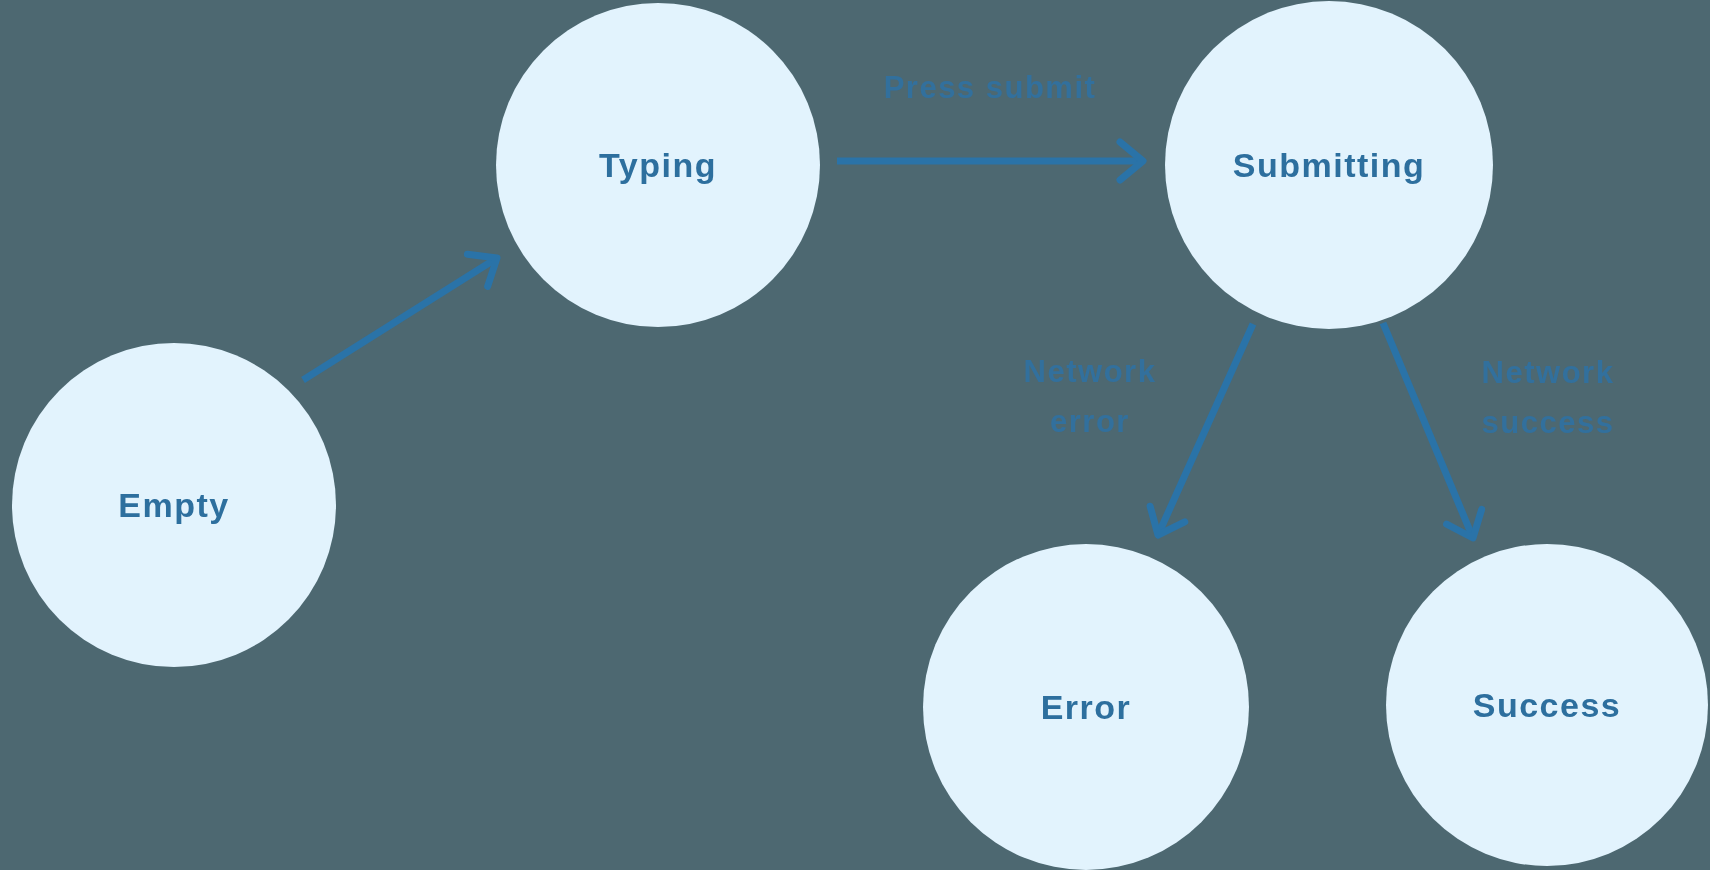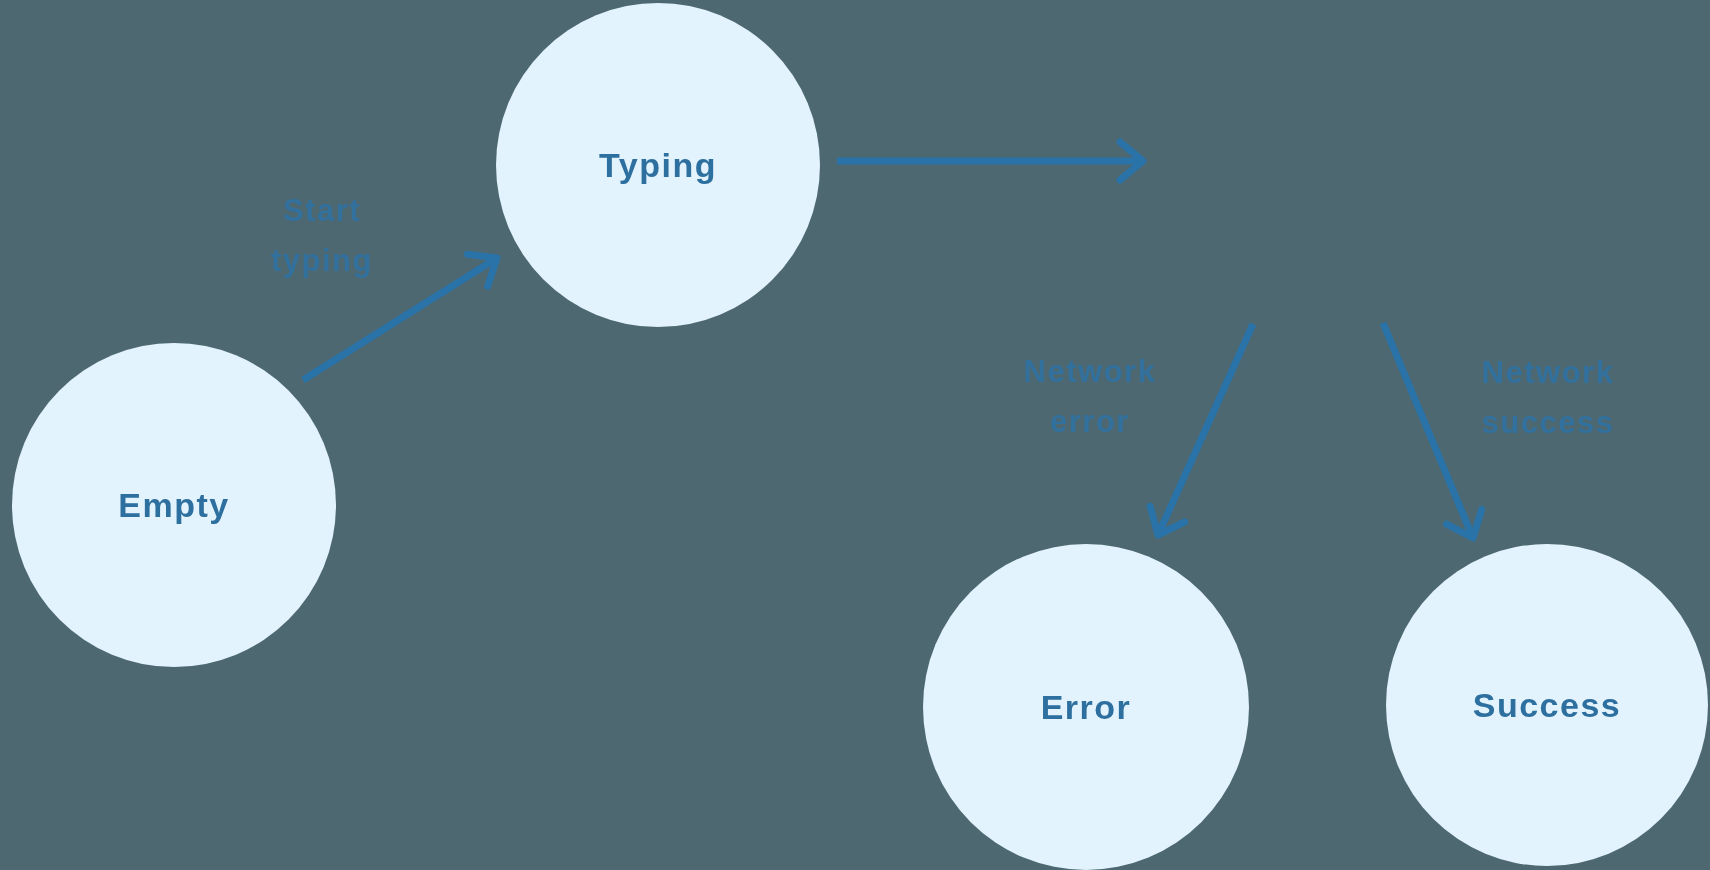--- a/index.html
+++ b/index.html
@@ -60,37 +60,39 @@
         <marker id="chev" markerUnits="userSpaceOnUse" refX="0" refY="0" markerWidth="60" markerHeight="60" orient="auto" overflow="visible">
           <path d="M-23,-19 L0,0 L-23,19" fill="none" stroke="#2A73A8" stroke-width="7" stroke-linecap="round" stroke-linejoin="round"></path>
         </marker>
       </defs>
       <line x1="303" y1="380" x2="497" y2="258" stroke="#2A73A8" stroke-width="7" marker-end="url(#chev)"></line>
       <line x1="837" y1="161" x2="1143" y2="161" stroke="#2A73A8" stroke-width="7" marker-end="url(#chev)"></line>
       <line x1="1253" y1="324" x2="1158" y2="535" stroke="#2A73A8" stroke-width="7" marker-end="url(#chev)"></line>
       <line x1="1383" y1="323" x2="1473" y2="538" stroke="#2A73A8" stroke-width="7" marker-end="url(#chev)"></line>
     </svg>
 
-<div class="edge-label" style="left: 322px; top: 236px;">
-      <span>Start</span>
-      <span>typing</span>
+    <div class="edge-label" style="left: 990px; top: 88px;">
+      <span>Press submit</span>
     </div>
     <div class="edge-label" style="left: 1090px; top: 397px;">
       <span>Network</span>
       <span>error</span>
     </div>
     <div class="edge-label" style="left: 1548px; top: 398px;">
       <span>Network</span>
       <span>success</span>
     </div>
     <div class="node" style="left: 12px; top: 343px; width: 324px; height: 324px;">
       <span>Empty</span>
     </div>
     <div class="node" style="left: 496px; top: 3px; width: 324px; height: 324px;">
       <span>Typing</span>
     </div>
+    <div class="node" style="left: 1165px; top: 1px; width: 328px; height: 328px;">
+      <span>Submitting</span>
+    </div>
     <div class="node" style="left: 923px; top: 544px; width: 326px; height: 326px;">
       <span>Error</span>
     </div>
     <div class="node" style="left: 1386px; top: 544px; width: 322px; height: 322px;">
       <span>Success</span>
     </div>
   </div>
 
 </body></html>

